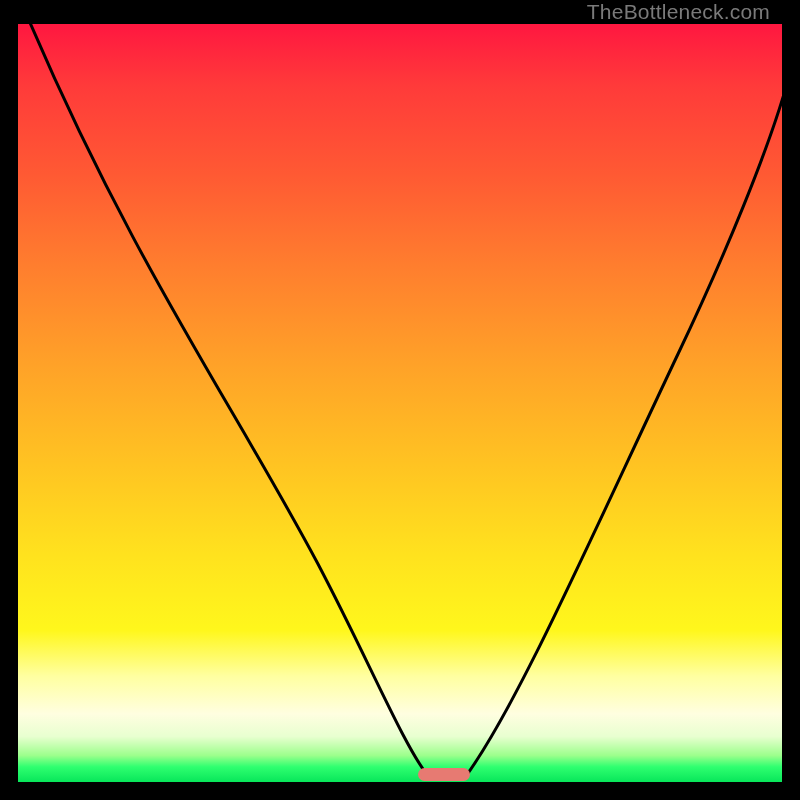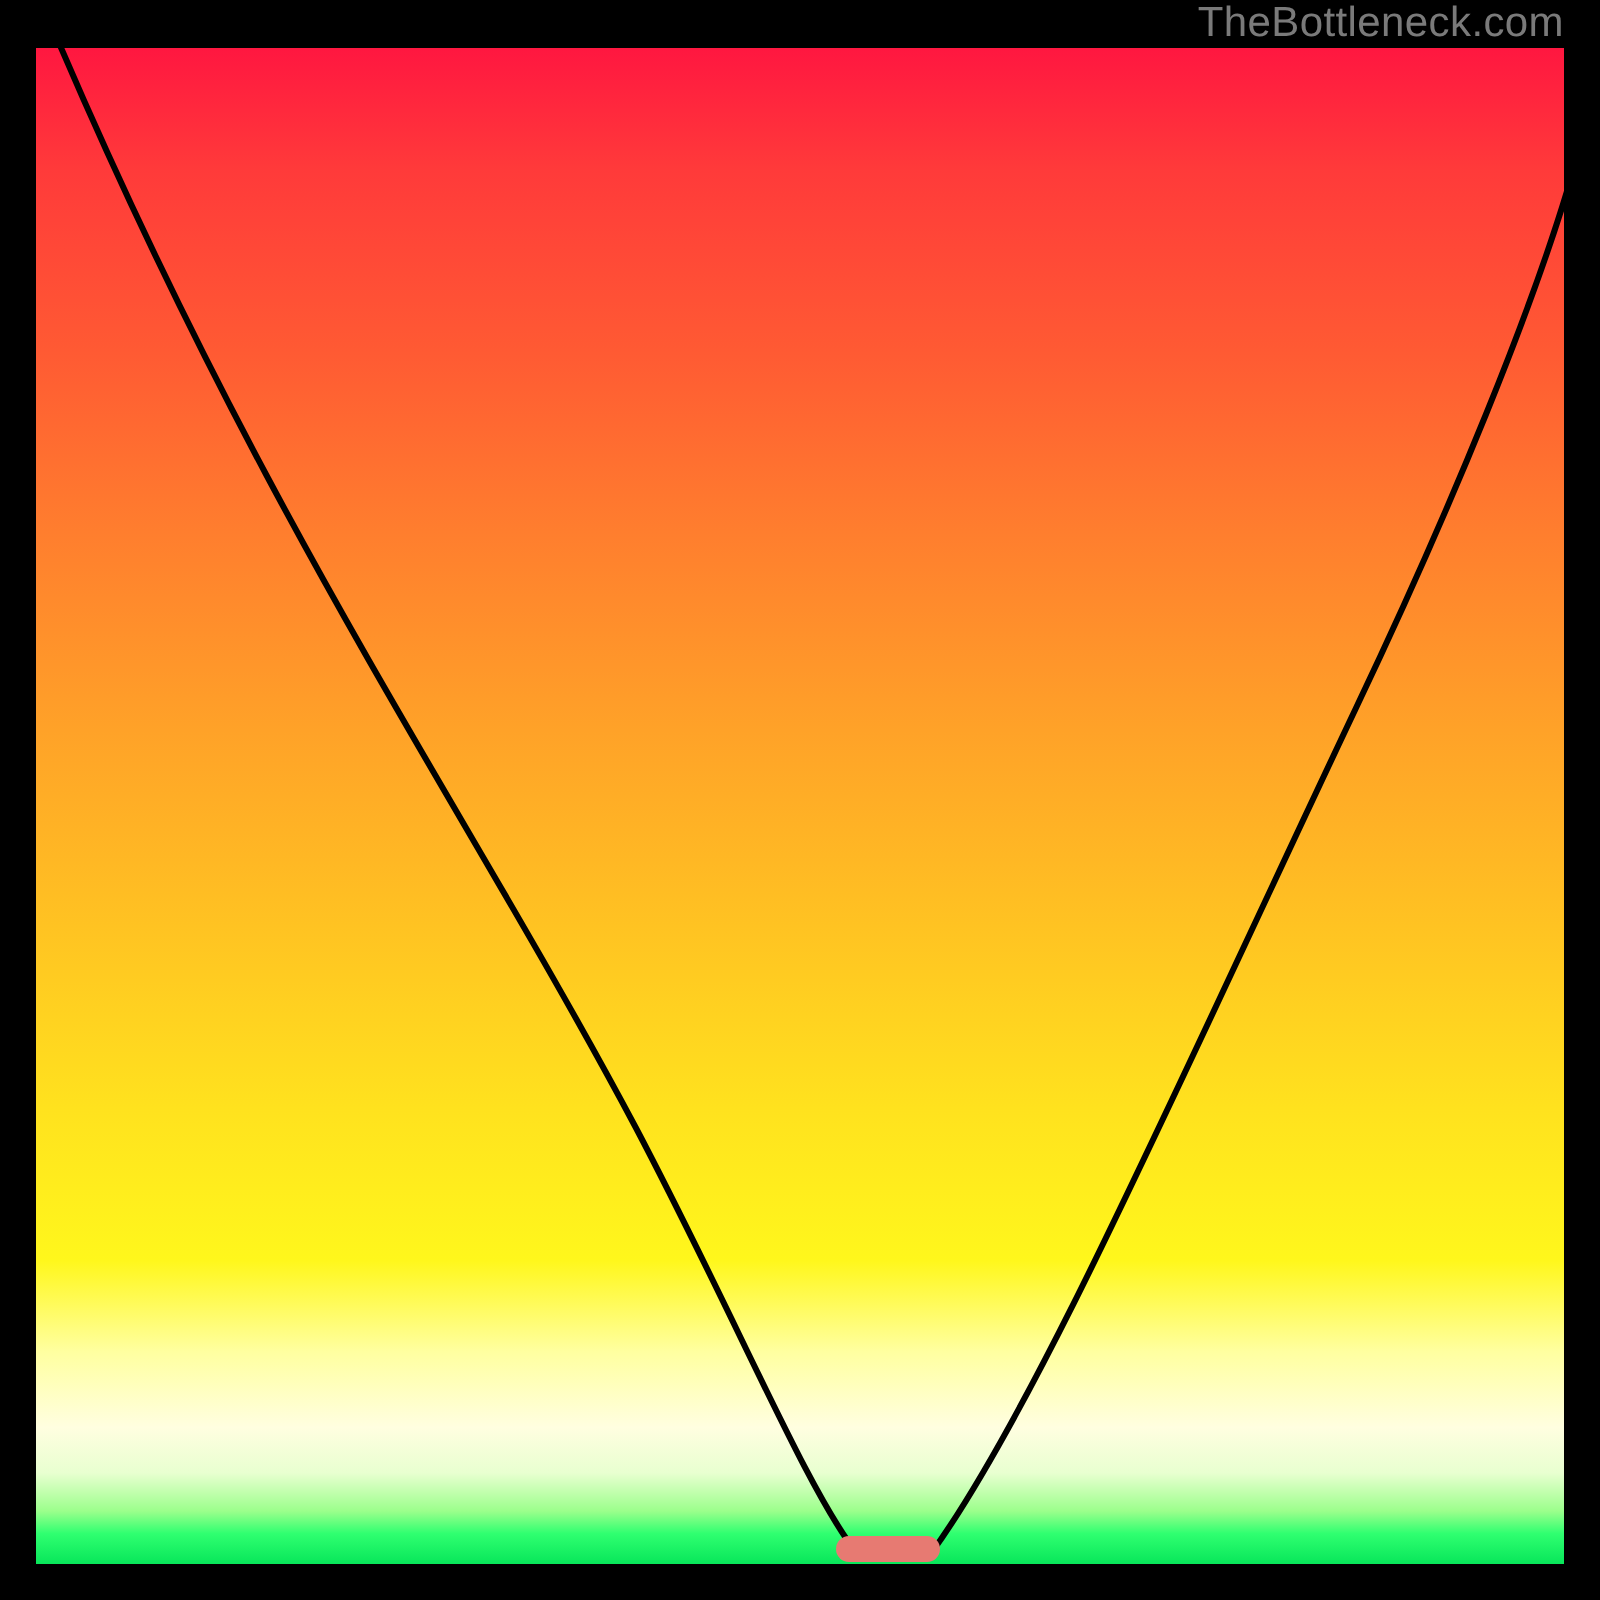--- a/index.html
+++ b/index.html
@@ -45,21 +45,21 @@
   .curve-svg {
     position: absolute;
     left: 0;
     top: 0;
     width: 764px;
     height: 758px;
   }
   .watermark {
     position: absolute;
     top: 0px;
-    right: 18px;
+    right: 30px;
     color: #7a7a7a;
     font-size: 21px;
     font-weight: 500;
     letter-spacing: 0.2px;
     user-select: none;
   }
   .marker {
     position: absolute;
     background: #e77a72;
     border-radius: 999px;

